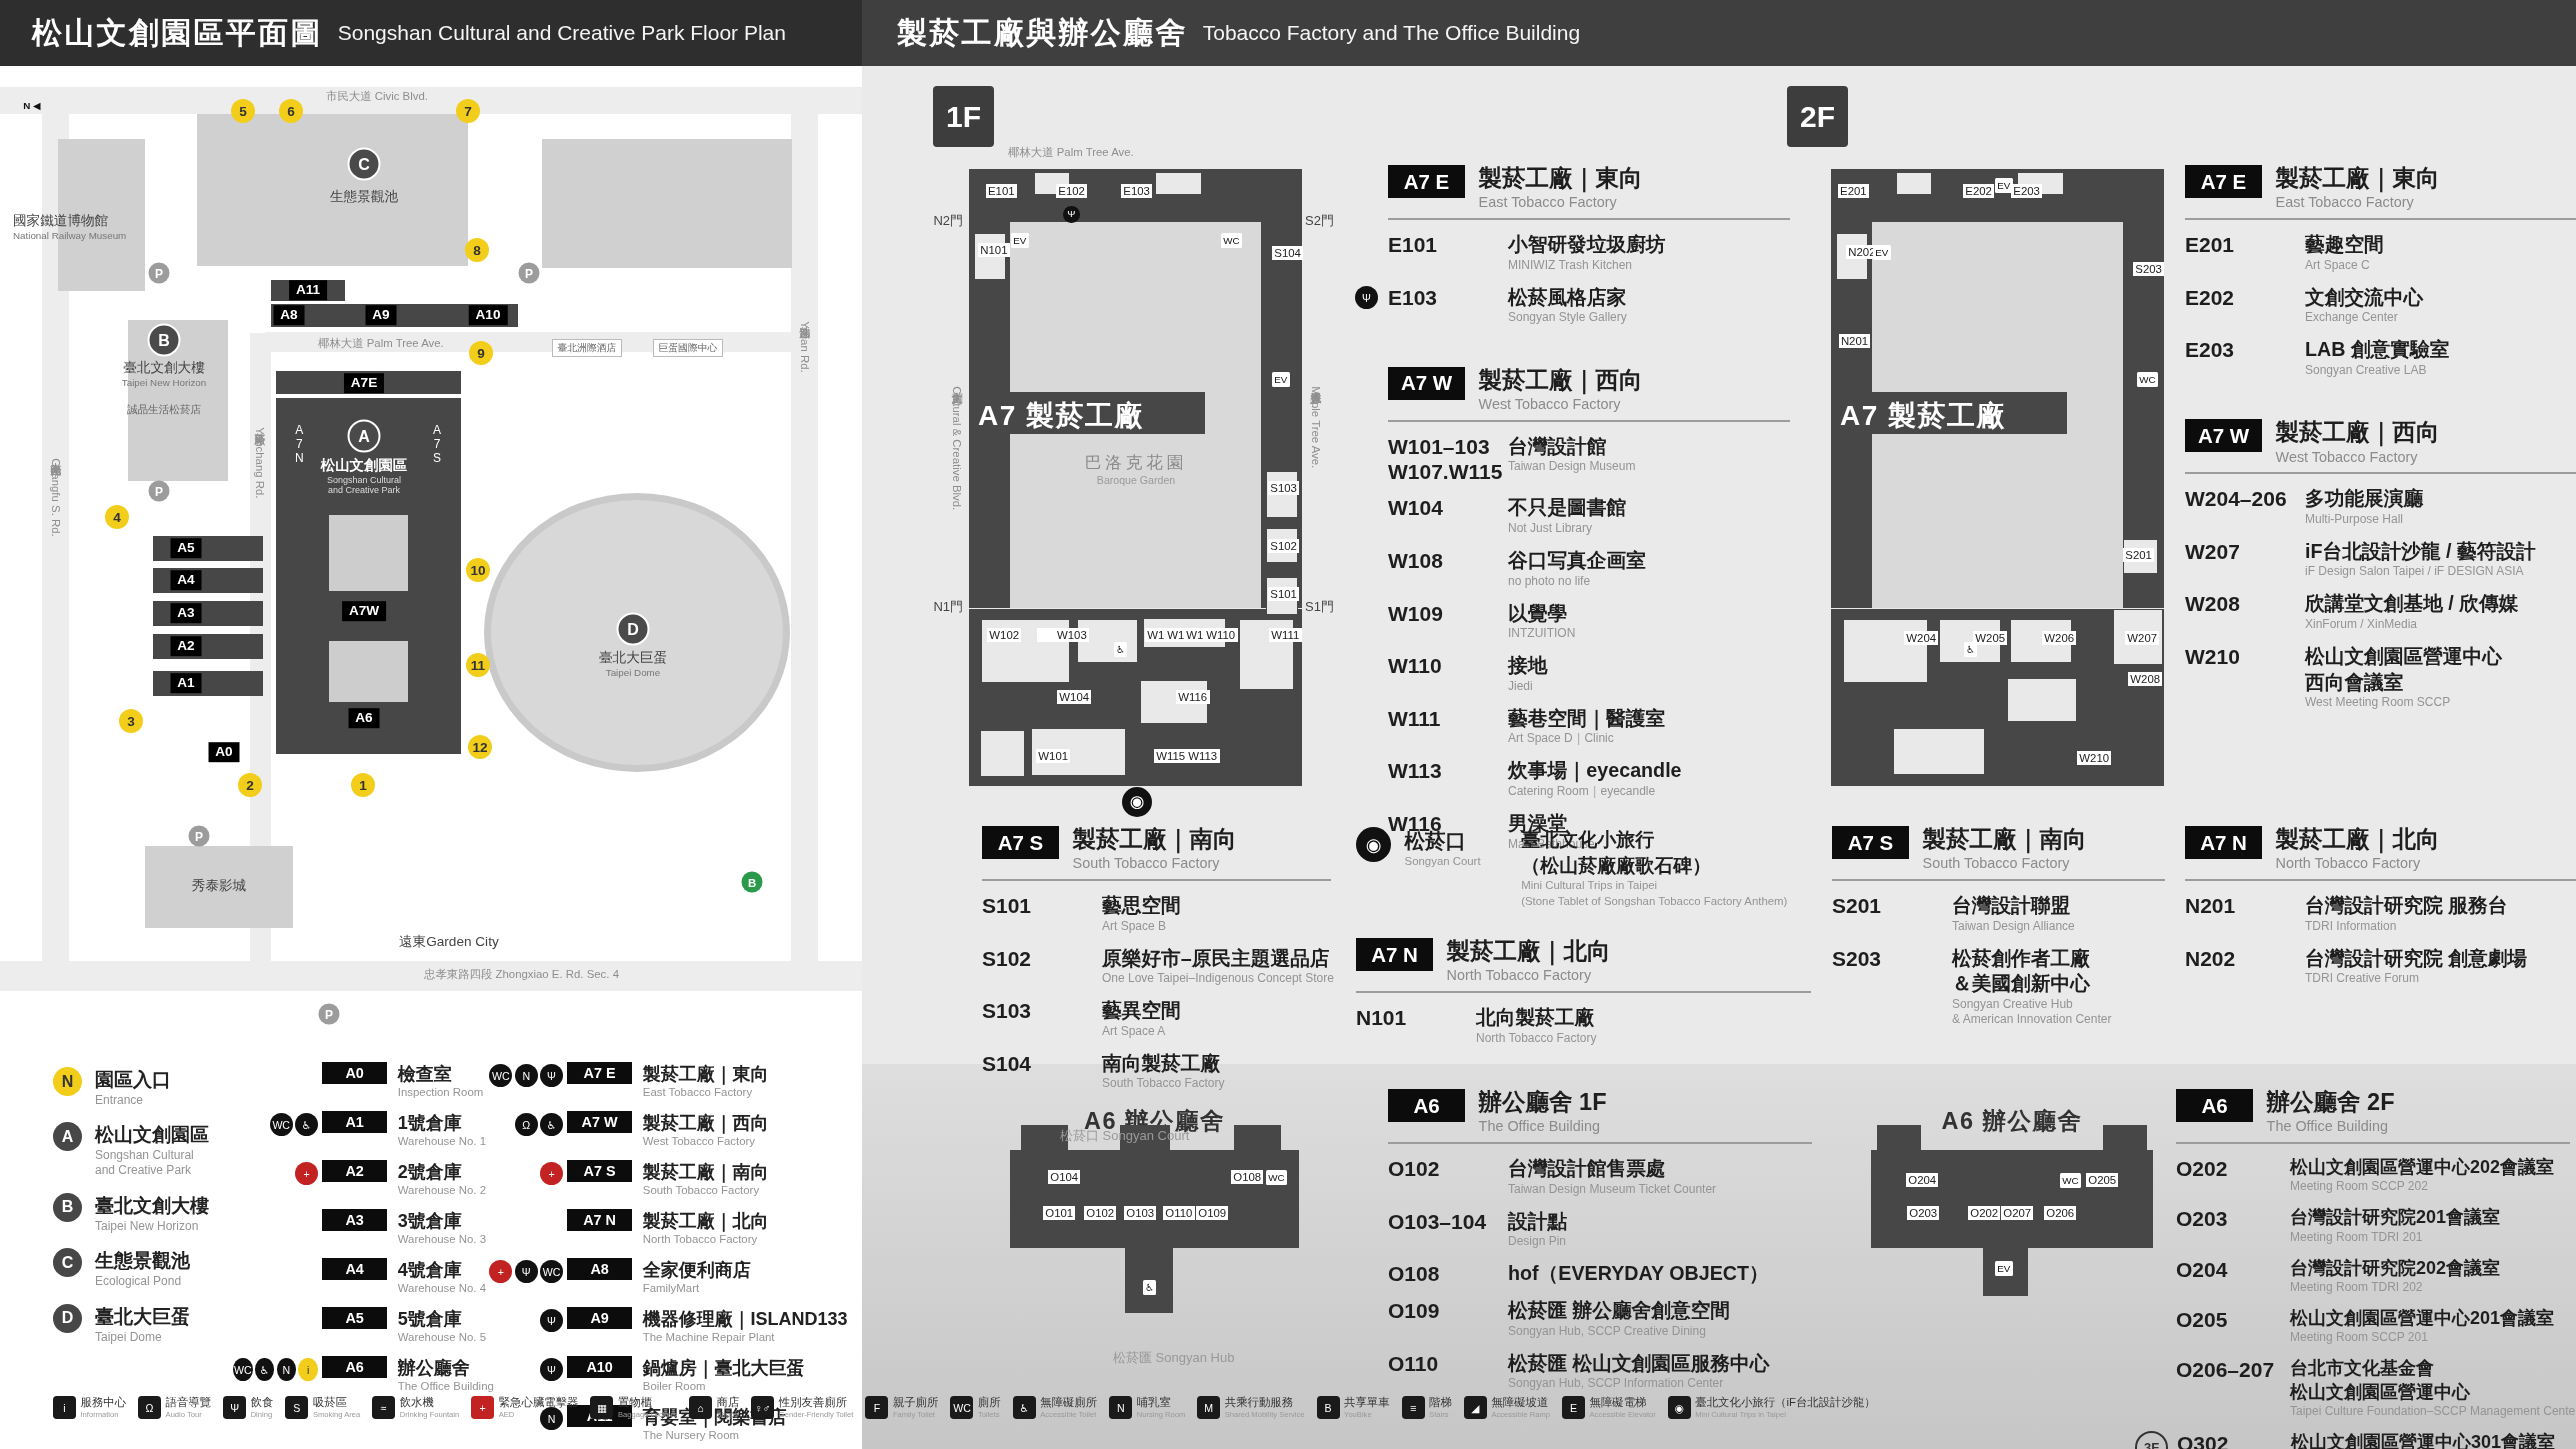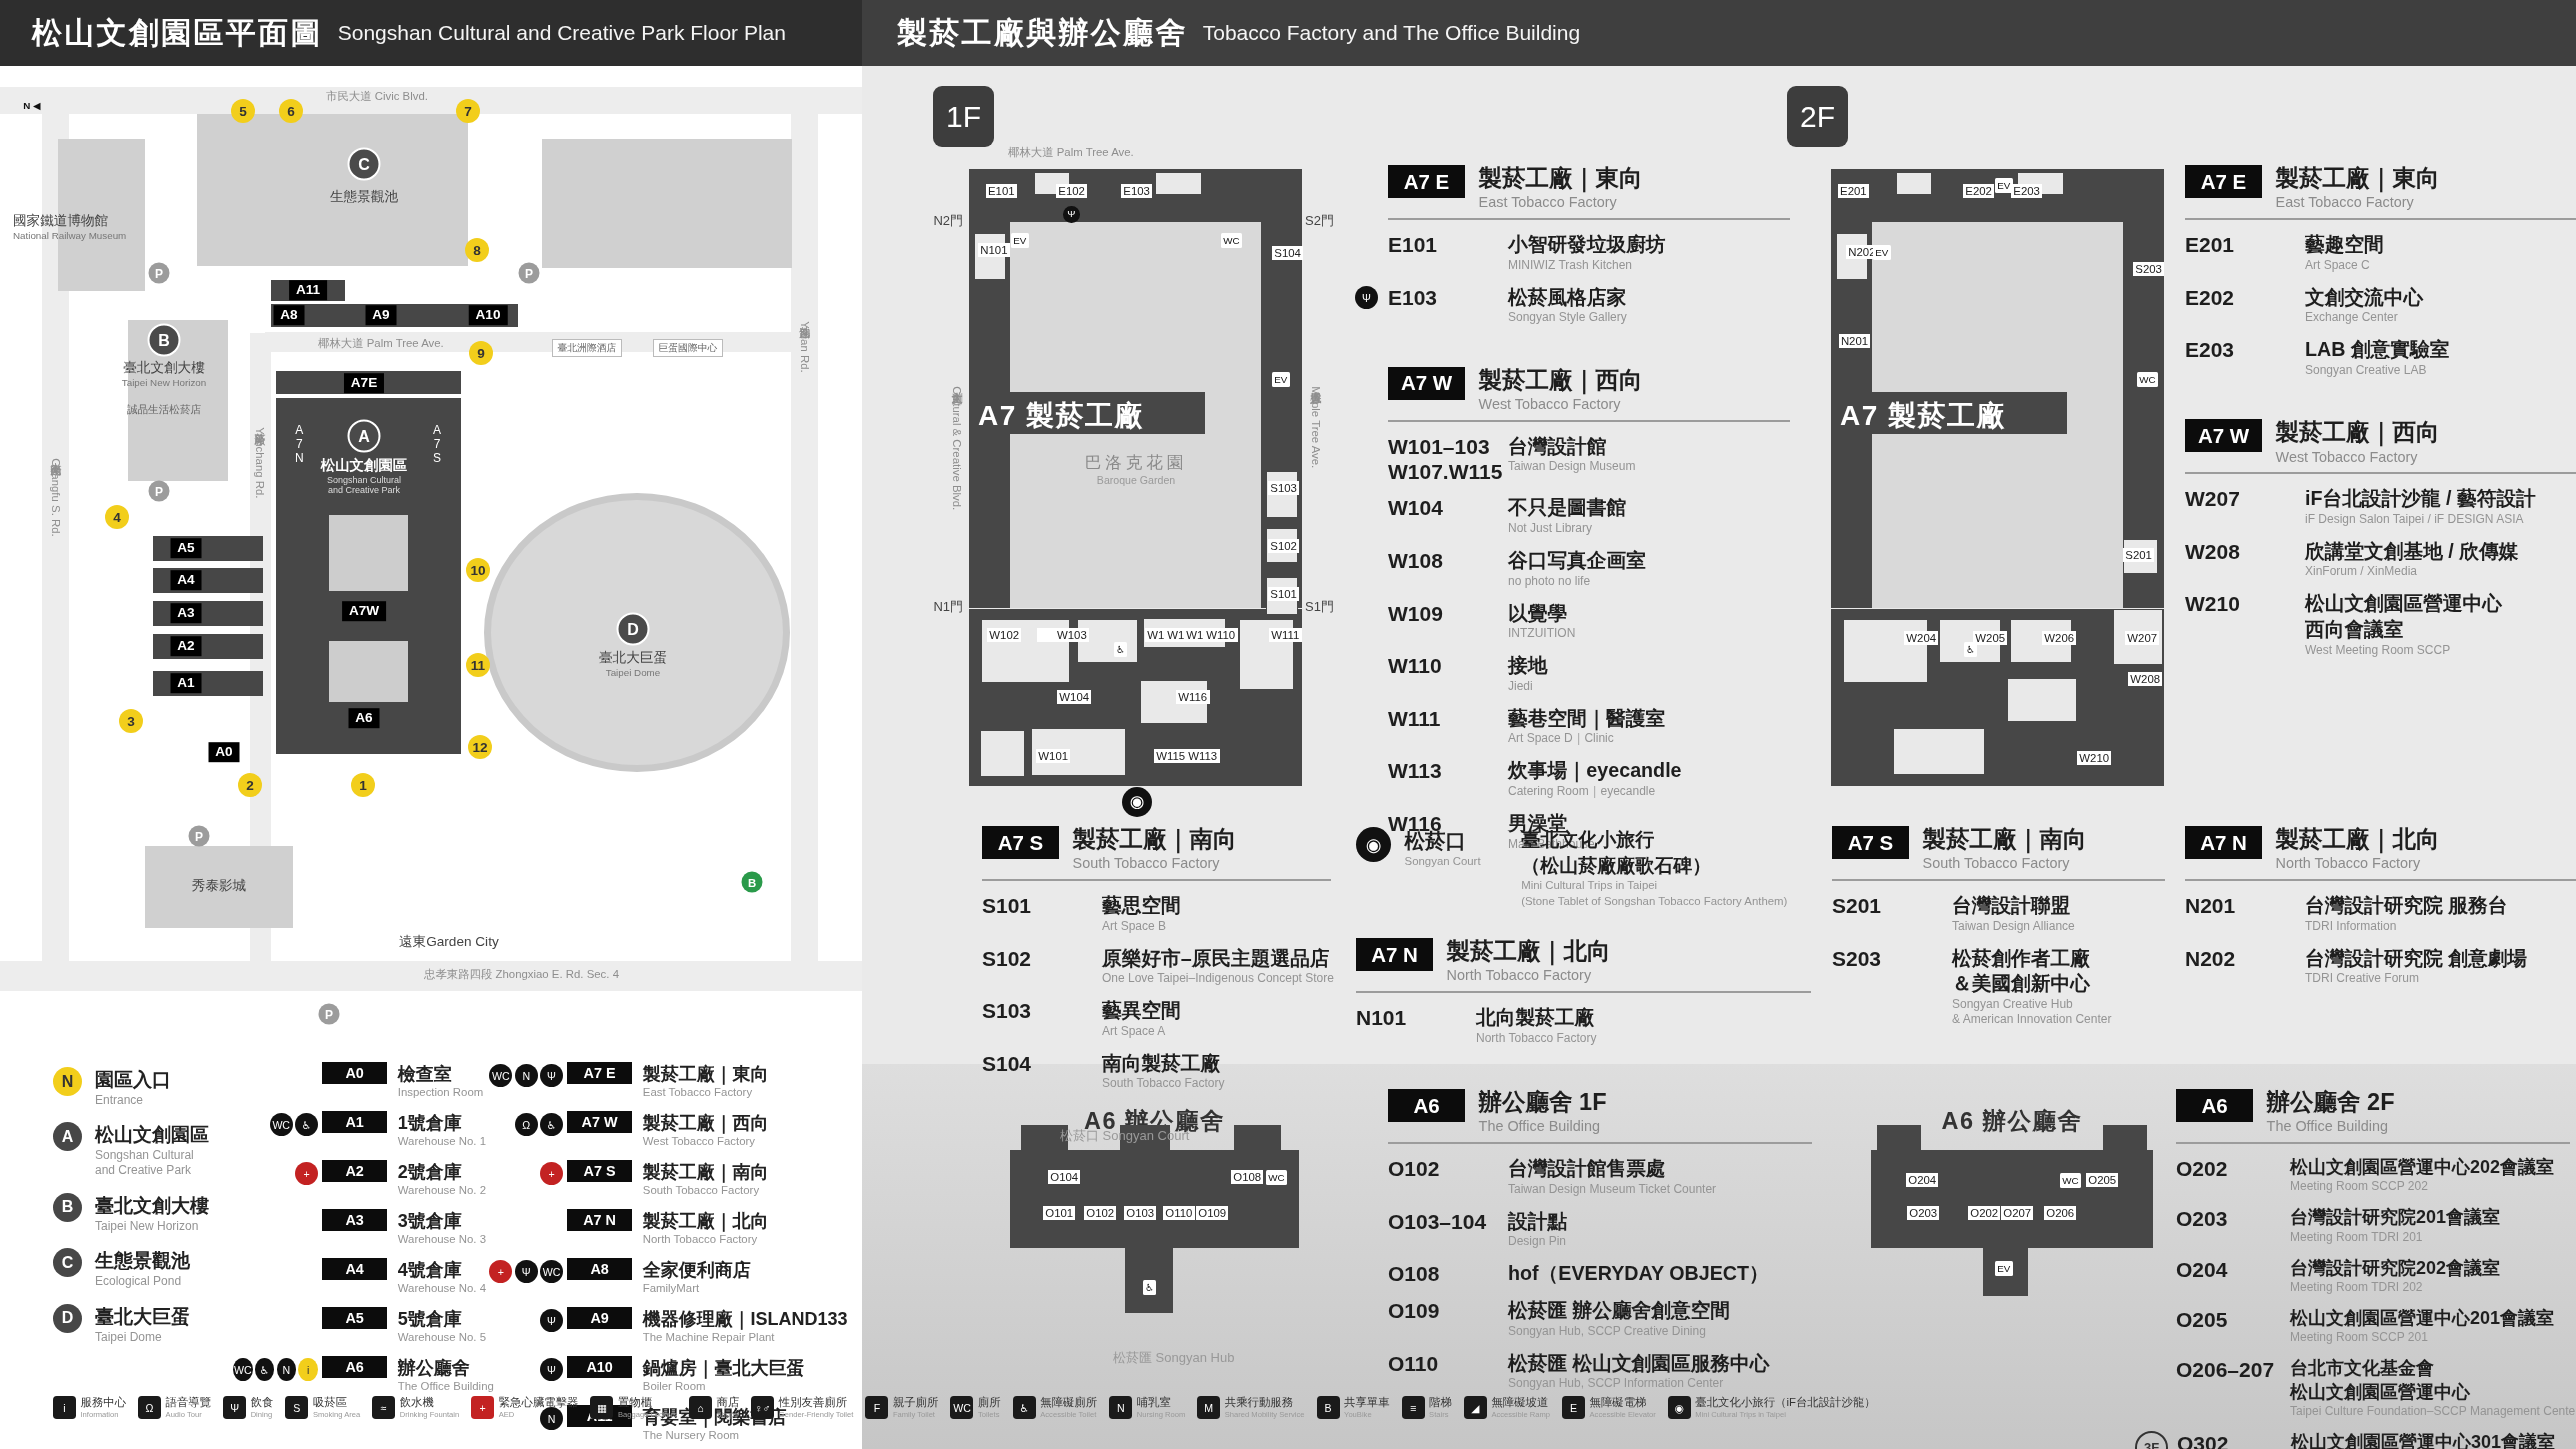--- a/index.html
+++ b/index.html
@@ -53,22 +53,22 @@
   .lcourt .l-en{color:#9a9a9a;font-size:10.6px}
   .lgray .l-zh{color:#999;font-size:13px;white-space:nowrap}
   .n-tag{background:#fff;color:#222;font-size:11.4px;line-height:14.4px;padding:0 2.3px;white-space:nowrap}
   .n-icon{background:#fff;color:#111;font-size:9.8px;line-height:13px;padding:0.8px 2.3px;border-radius:1.5px;text-align:center}
   .blkdot{background:#111;color:#fff;border-radius:50%;width:16.7px;height:16.7px;line-height:16.7px;padding:0;font-size:9.8px}
   .blkcirc{background:#111;color:#fff;border-radius:50%;width:30px;height:30px;line-height:30px;padding:0;font-size:16.7px}
   .n-gate{color:#444;font-size:13px;white-space:nowrap}
   .gl{width:44px;text-align:right}
 
   
-  .floor-badge{position:absolute;width:61px;height:61px;background:#3d3d3d;color:#fff;border-radius:9px;
-               font-size:30px;font-weight:normal;display:flex;align-items:center;justify-content:center}
+  .floor-badge{position:absolute;width:61px;height:61px;background:#3d3d3d;color:#fff;border-radius:4px;
+               font-size:30px;font-weight:bold;display:flex;align-items:center;justify-content:center}
   .a6-title{position:absolute;font-size:23.5px;font-weight:bold;color:#333;text-align:center;letter-spacing:1.5px}
 
   
   .col{position:absolute}
   .list-sec{margin-bottom:41px}
   .sec-head{display:flex;align-items:flex-start;gap:13.6px;border-bottom:2.3px solid #9c9c9c;
             padding-bottom:7.6px;margin-bottom:12px}
   .sec-badge{background:#0c0c0c;color:#fff;font-size:20.5px;font-weight:bold;padding:4.5px 12px;
              min-width:53px;text-align:center;white-space:nowrap}
   .sec-zh{font-size:23.5px;font-weight:bold;color:#1e1e1e;display:block;line-height:1.15;white-space:nowrap}
@@ -748,20 +748,33 @@
   <section class="list-sec">
     <div class="sec-head">
       <span class="sec-badge">A7 W</span>
       <span>
         <span class="sec-zh">製菸工廠｜西向</span>
         <span class="sec-en">West Tobacco Factory</span>
       </span>
     </div>
     <div class="rows">
 
+        <div class="row">
+
+          <span class="row-code">
+            <div>W204–206</div>
+
+          </span>
+          <span class="row-name">
+            <div class="rn-zh">多功能展演廳</div>
+
+            <div class="rn-en">Multi-Purpose Hall</div>
+
+          </span>
+        </div>
 
         <div class="row">
 
           <span class="row-code">
             <div>W207</div>
 
           </span>
           <span class="row-name">
             <div class="rn-zh">iF台北設計沙龍 / 藝符設計</div>
 

